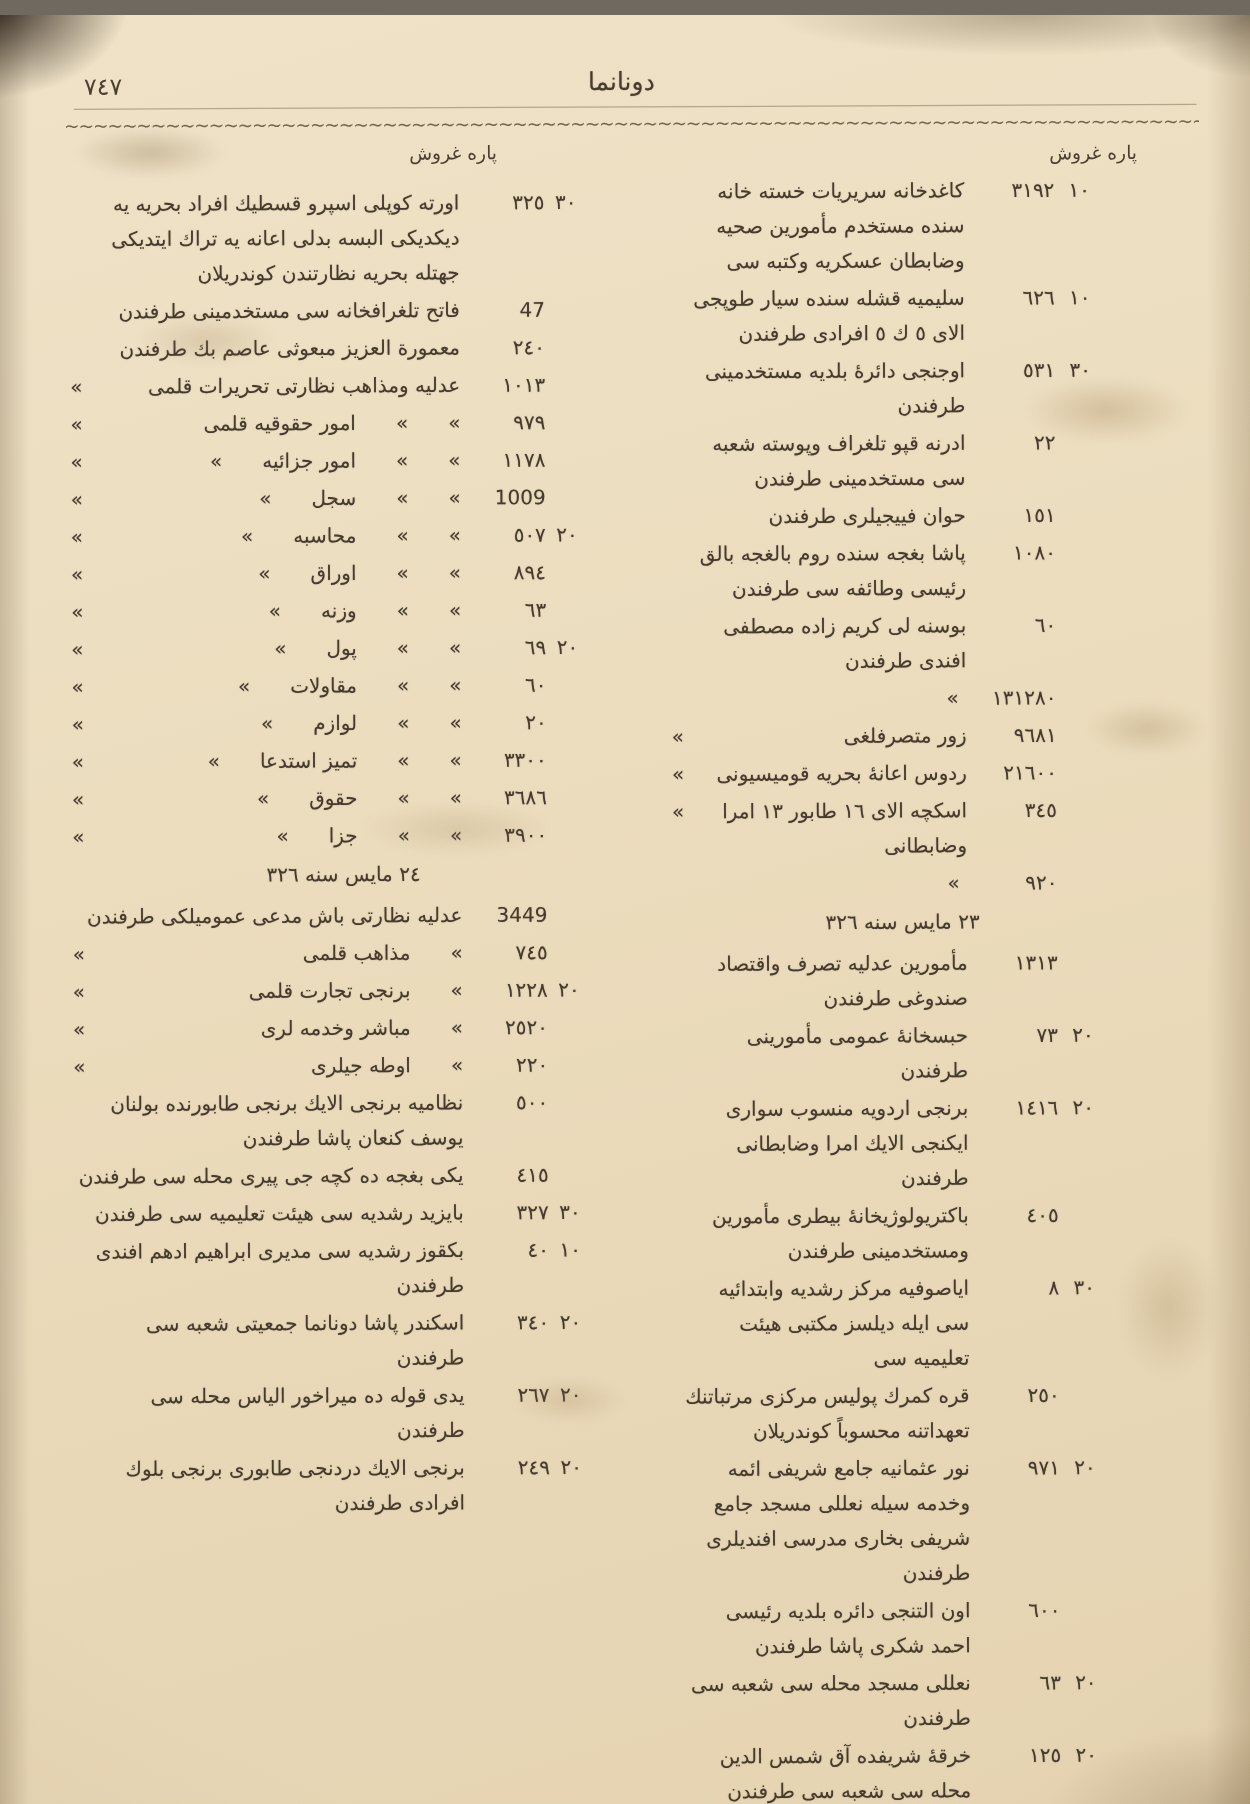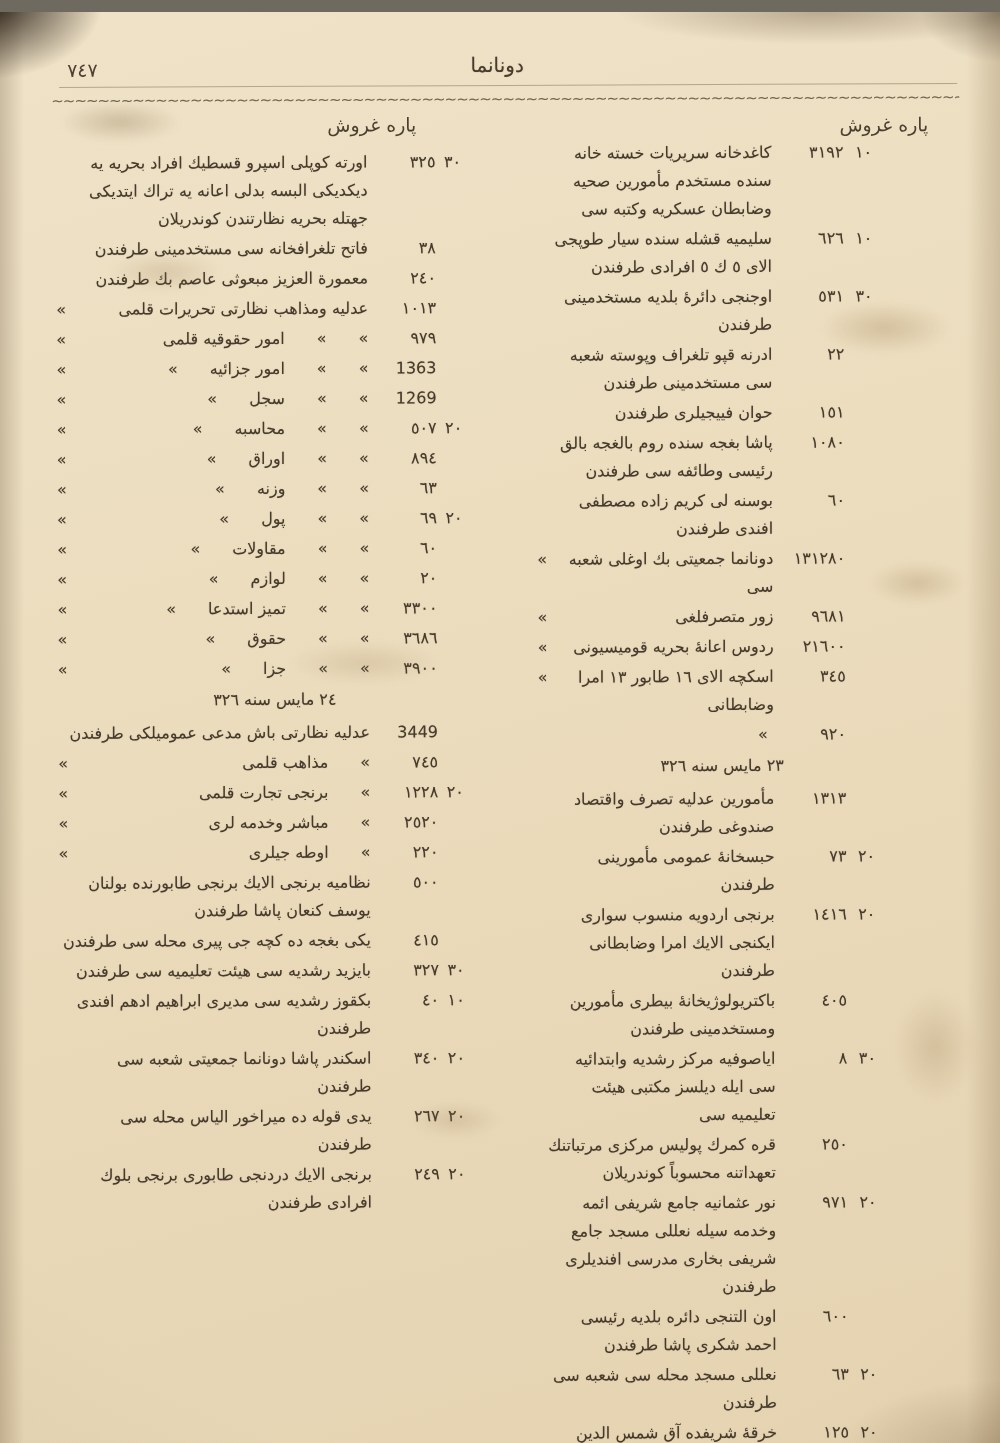--- a/index.html
+++ b/index.html
@@ -15,21 +15,21 @@
       radial-gradient(220px 100px at 100% 100%, rgba(92,70,42,.28), rgba(92,70,42,0) 75%),
       radial-gradient(130% 112% at 50% 40%, rgba(0,0,0,0) 55%, rgba(121,96,61,.16) 100%),
       linear-gradient(165deg,#efe2c7 0%,#ebdcbd 45%,#e5d3b1 100%);
   }
   .tilt{position:absolute;inset:0;transform:rotate(-.25deg);}
   .pagenum{position:absolute;left:70px;top:45px;font-size:19px;letter-spacing:3px;color:#4d4133;}
   .title{position:absolute;left:0;right:0;top:41px;text-align:center;font-size:20px;color:#473c2d;text-shadow:0 0 1px rgba(70,60,45,.45);}
   .rule{position:absolute;left:62px;top:73px;width:898px;border-top:1px solid rgba(86,70,48,.38);}
   .wavy{position:absolute;left:54px;top:78px;width:908px;height:17px;overflow:hidden;white-space:nowrap;
         font-size:15px;letter-spacing:-1px;color:rgba(80,64,42,.78);}
-  .colhdr{position:absolute;font-size:19px;color:#4a3f30;direction:rtl;}
+  .colhdr{position:absolute;font-size:15px;color:#4a3f30;direction:rtl;}
   .hdr-right{left:842px;top:103px;}
   .hdr-left{left:330px;top:101px;}
   .col{position:absolute;font-size:16px;line-height:28px;text-shadow:0 0 1px rgba(66,56,42,.38);}
   #col-right{left:538px;top:128px;width:348px;}
   #col-left{left:58px;top:136px;width:414px;}
   .entry{display:flex;direction:rtl;align-items:flex-start;margin-bottom:2px;}
   .para{flex:0 0 40px;text-align:center;}
   .kurus{flex:0 0 72px;text-align:right;}
   #col-left .para{flex:0 0 34px;}
   #col-left .kurus{flex:0 0 68px;}
@@ -81,21 +81,20 @@
           <span class="etext">پاشا بغجه سنده روم بالغجه بالق رئيسى وطائفه سى طرفندن</span>
         </div>
         <div class="entry">
           <span class="para"></span>
           <span class="kurus">٦٠</span>
           <span class="etext">بوسنه لى كريم زاده مصطفى افندى طرفندن</span>
         </div>
         <div class="entry">
           <span class="para"></span>
           <span class="kurus">١٣١٢٨٠</span>
-          <span class="etext">دونانما جمعيتى بك اوغلى شعبه سى</span>
           <span class="end">»</span>
         </div>
         <div class="entry">
           <span class="para"></span>
           <span class="kurus">٩٦٨١</span>
           <span class="etext">زور متصرفلغى</span>
           <span class="end">»</span>
         </div>
         <div class="entry">
           <span class="para"></span>
@@ -167,21 +166,21 @@
         </div>
       </div>
     <div id="col-left" class="col">
         <div class="entry">
           <span class="para">٣٠</span>
           <span class="kurus">٣٢٥</span>
           <span class="etext">اورته كوپلى اسپرو قسطيك افراد بحريه يه ديكديكى البسه بدلى اعانه يه تراك ايتديكى جهتله بحريه نظارتندن كوندريلان</span>
         </div>
         <div class="entry">
           <span class="para"></span>
-          <span class="kurus">٣٨</span>
+          <span class="kurus">47</span>
           <span class="etext">فاتح تلغرافخانه سى مستخدمينى طرفندن</span>
         </div>
         <div class="entry">
           <span class="para"></span>
           <span class="kurus">٢٤٠</span>
           <span class="etext">معمورة العزيز مبعوثى عاصم بك طرفندن</span>
         </div>
         <div class="entry">
           <span class="para"></span>
           <span class="kurus">١٠١٣</span>
@@ -189,27 +188,27 @@
           <span class="end">»</span>
         </div>
         <div class="entry">
           <span class="para"></span>
           <span class="kurus">٩٧٩</span>
           <span class="etext">»  »  امور حقوقيه قلمى</span>
           <span class="end">»</span>
         </div>
         <div class="entry">
           <span class="para"></span>
-          <span class="kurus">1363</span>
+          <span class="kurus">١١٧٨</span>
           <span class="etext">»  »  امور جزائيه  »</span>
           <span class="end">»</span>
         </div>
         <div class="entry">
           <span class="para"></span>
-          <span class="kurus">1269</span>
+          <span class="kurus">1009</span>
           <span class="etext">»  »  سجل  »</span>
           <span class="end">»</span>
         </div>
         <div class="entry">
           <span class="para">٢٠</span>
           <span class="kurus">٥٠٧</span>
           <span class="etext">»  »  محاسبه  »</span>
           <span class="end">»</span>
         </div>
         <div class="entry">

